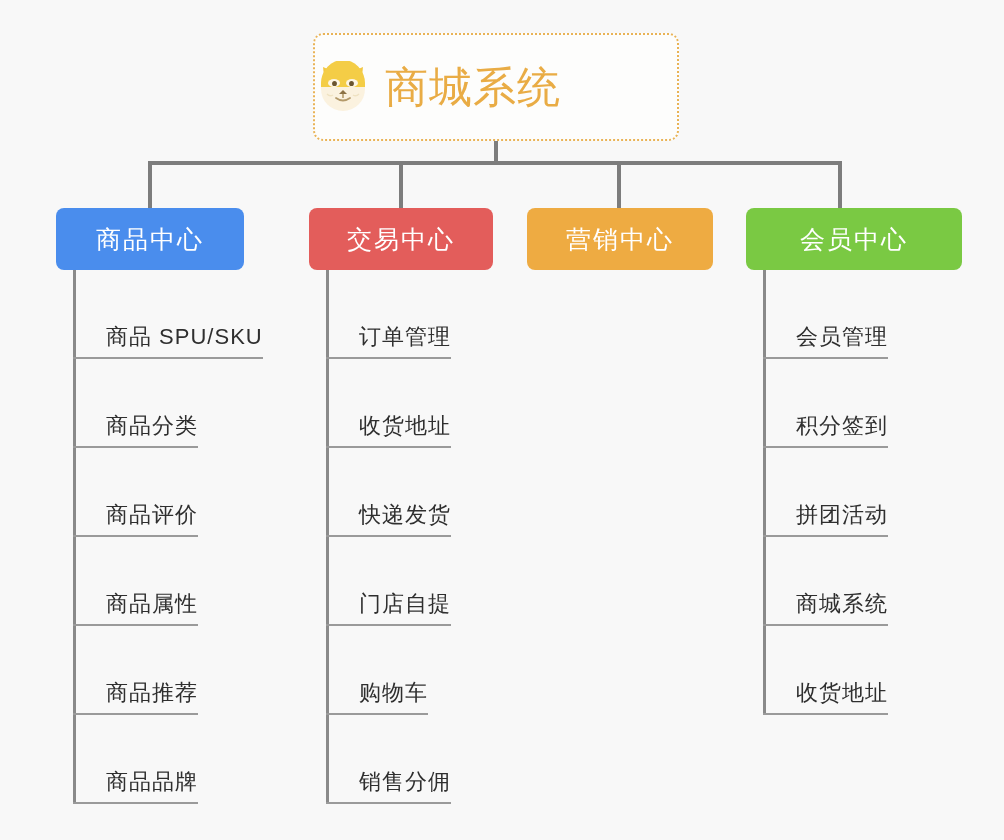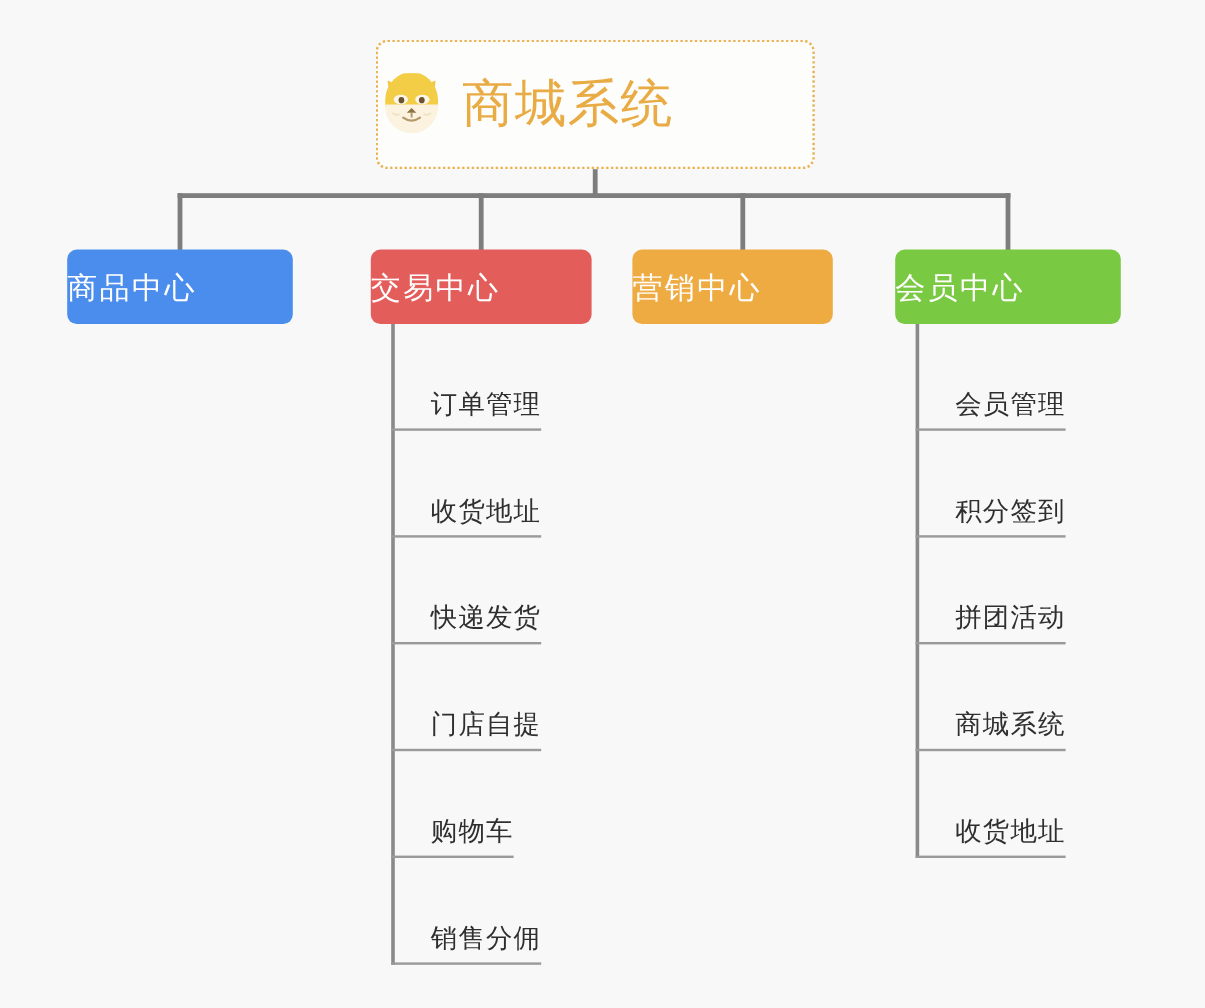--- a/index.html
+++ b/index.html
@@ -62,21 +62,21 @@
   .column {
     position: absolute;
     top: 208px;
   }
   .cat-header {
     box-sizing: border-box;
     height: 62px;
     border-radius: 8px;
     display: flex;
     align-items: center;
-    justify-content: flex-start;
+    justify-content: center;
     color: #ffffff;
     font-size: 25px;
     letter-spacing: 2px;
     white-space: nowrap;
   }
 
   .leaf-wrap {
     position: relative;
     margin-left: 17px;
     padding-left: 0;
@@ -147,20 +147,41 @@
 
   <div class="conn conn-v" style="left:148px; top:161px; height:48px;"></div>
   <div class="conn conn-v" style="left:399px; top:161px; height:48px;"></div>
   <div class="conn conn-v" style="left:617px; top:161px; height:48px;"></div>
   <div class="conn conn-v" style="left:838px; top:161px; height:48px;"></div>
 
   <div class="column" style="left:56px; width:188px;">
     <div class="cat-header" style="background:#4a8ded; width:188px;">
       <span>商品中心</span>
     </div>
+    <div class="leaf-wrap">
+      <div class="spine"></div>
+      <div class="leaf">
+        <span class="leaf-label">商品 SPU/SKU</span>
+      </div>
+      <div class="leaf">
+        <span class="leaf-label">商品分类</span>
+      </div>
+      <div class="leaf">
+        <span class="leaf-label">商品评价</span>
+      </div>
+      <div class="leaf">
+        <span class="leaf-label">商品属性</span>
+      </div>
+      <div class="leaf">
+        <span class="leaf-label">商品推荐</span>
+      </div>
+      <div class="leaf">
+        <span class="leaf-label">商品品牌</span>
+      </div>
+    </div>
   </div>
 
   <div class="column" style="left:309px; width:184px;">
     <div class="cat-header" style="background:#e35d5b; width:184px;">
       <span>交易中心</span>
     </div>
     <div class="leaf-wrap">
       <div class="spine"></div>
       <div class="leaf">
         <span class="leaf-label">订单管理</span>
@@ -177,27 +198,27 @@
       <div class="leaf">
         <span class="leaf-label">购物车</span>
       </div>
       <div class="leaf">
         <span class="leaf-label">销售分佣</span>
       </div>
     </div>
   </div>
 
   <div class="column" style="left:527px; width:184px;">
-    <div class="cat-header" style="background:#eeab42; width:167px;">
+    <div class="cat-header" style="background:#eeab42; width:186px;">
       <span>营销中心</span>
     </div>
   </div>
 
   <div class="column" style="left:746px; width:184px;">
-    <div class="cat-header" style="background:#7ac943; width:188px;">
+    <div class="cat-header" style="background:#7ac943; width:216px;">
       <span>会员中心</span>
     </div>
     <div class="leaf-wrap">
       <div class="spine"></div>
       <div class="leaf">
         <span class="leaf-label">会员管理</span>
       </div>
       <div class="leaf">
         <span class="leaf-label">积分签到</span>
       </div>

